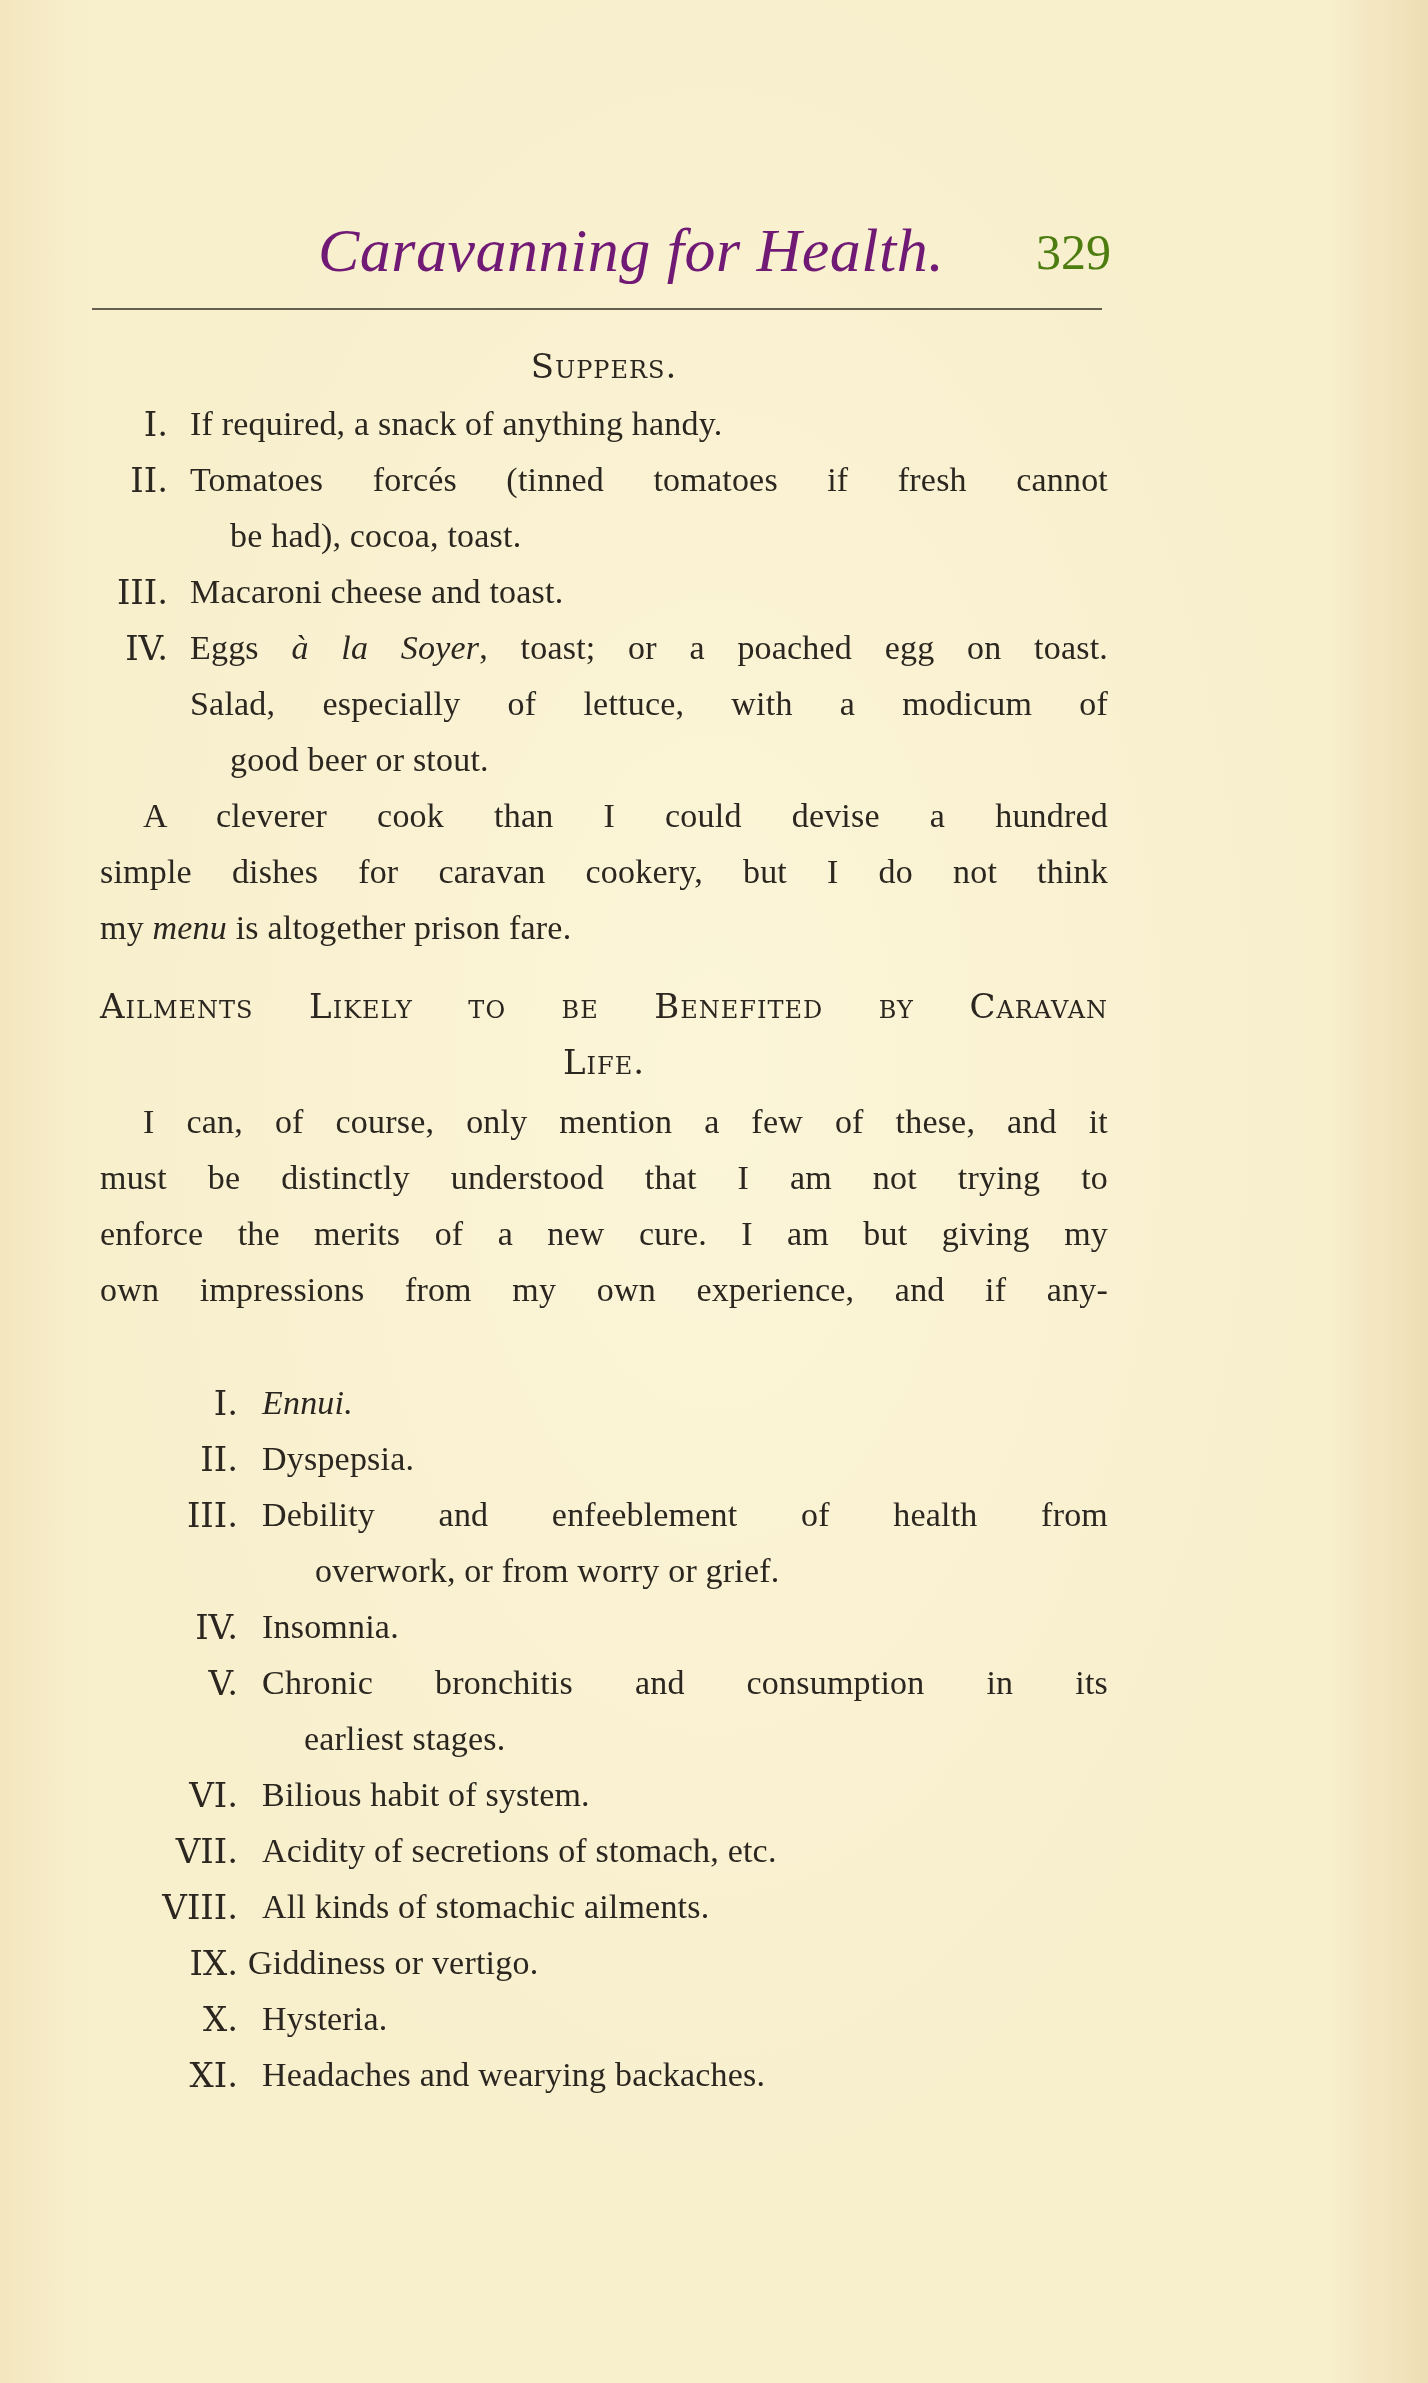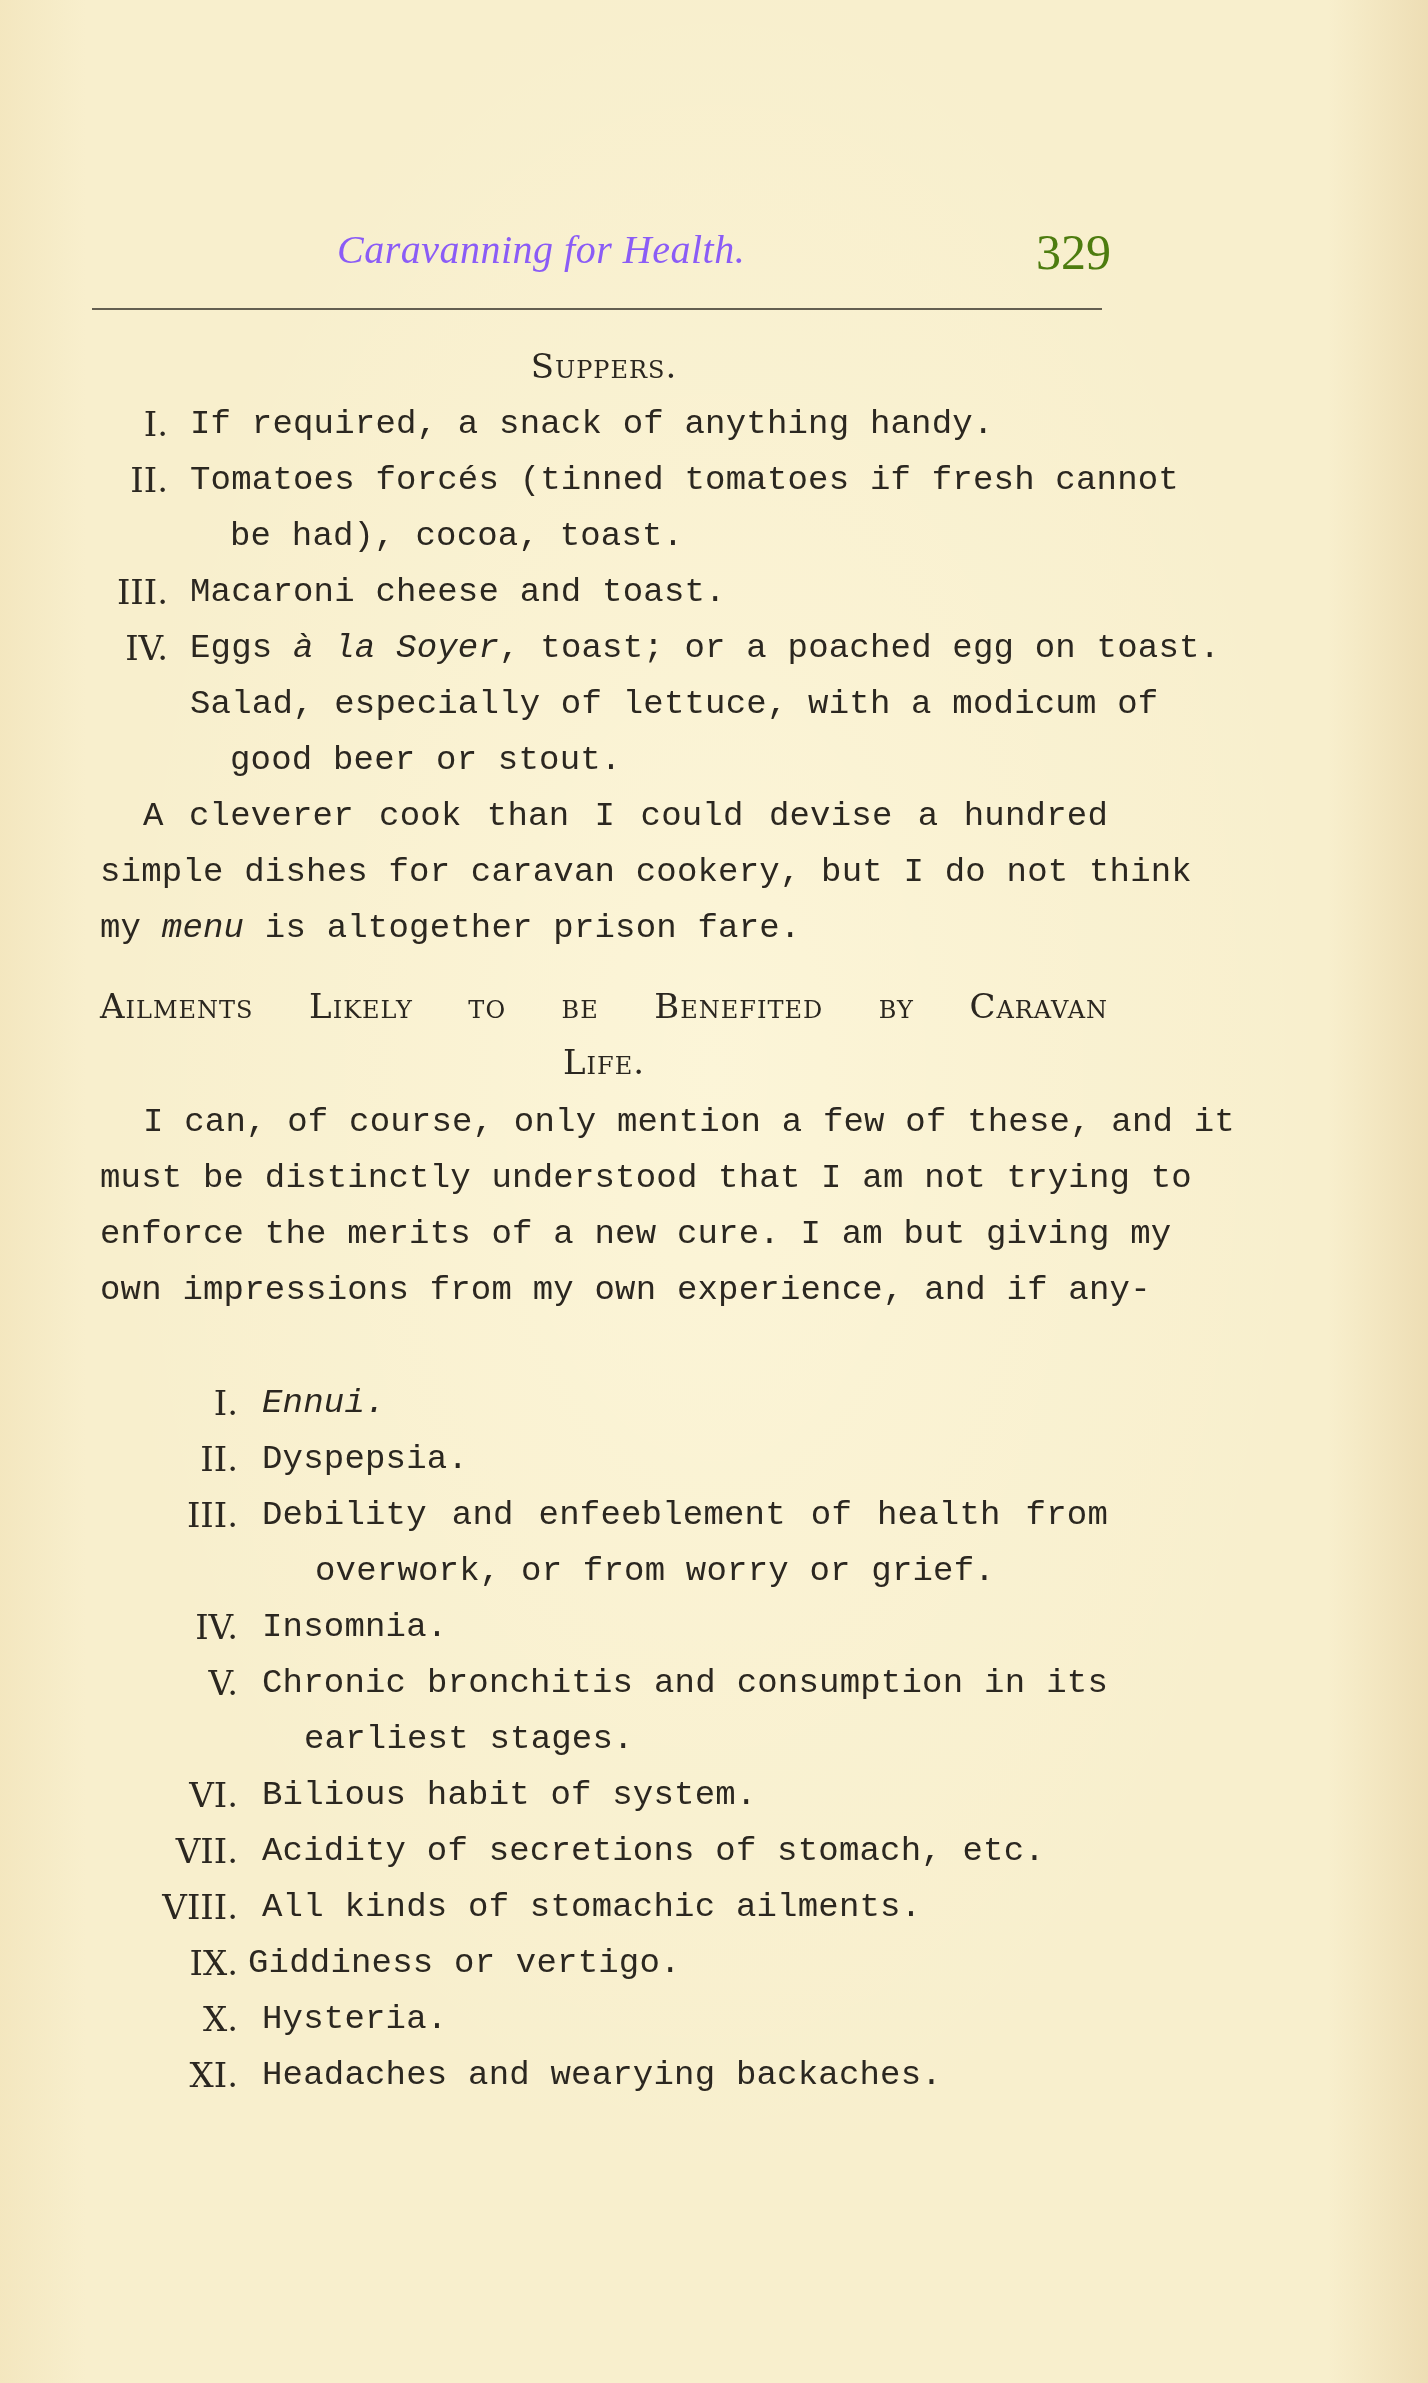--- a/index.html
+++ b/index.html
@@ -9,29 +9,29 @@
     background-image:
       radial-gradient(ellipse at 50% 45%, rgba(255,250,225,0.55) 0%, rgba(255,250,225,0) 60%),
       linear-gradient(90deg, rgba(235,215,165,0.35) 0%, rgba(235,215,165,0) 6%, rgba(235,215,165,0) 93%, rgba(225,200,150,0.45) 100%);
     position: relative;
     color: #2b2720;
     font-family: "DejaVu Serif", "Liberation Serif", serif;
   }
   .page { position: absolute; left: 0; top: 0; width: 1428px; height: 2383px; }
   .line {
     position: absolute; white-space: nowrap;
-    font-family: Liberation Mono, monospace;
+    font-family: Liberation Serif, serif;
     font-size: 34px; line-height: 40px;
     letter-spacing: 0.2px;
   }
   .running-head {
-    position: absolute; left: 337px; top: 222px;
+    position: absolute; left: 318px; top: 222px;
     font-family: "Liberation Serif", "DejaVu Serif", serif;
-    font-style: italic; font-size: 40px; line-height: 56px;
-    letter-spacing: 0.5px; color: #8b5cf6;
+    font-style: italic; font-size: 62px; line-height: 56px;
+    letter-spacing: 0.5px; color: #701a75;
   }
   .folio {
     position: absolute; left: 1036px; top: 224px; width: 74px; text-align: right;
     font-family: "Liberation Serif", "DejaVu Serif", serif;
     font-size: 50px; line-height: 56px; color: #4d7c0f;
   }
   .rule {
     position: absolute; left: 92px; top: 308px; width: 1010px; height: 2px;
     background: #4a453b; opacity: 0.85;
   }

